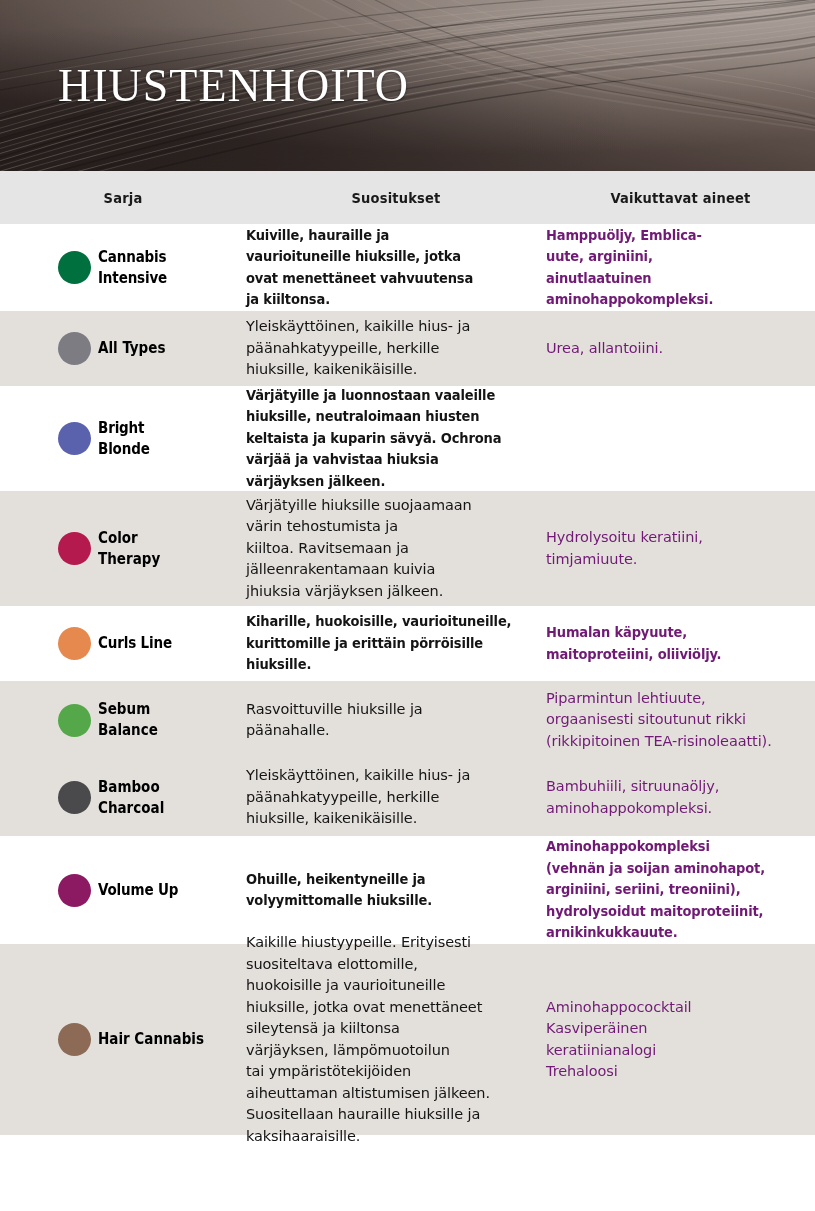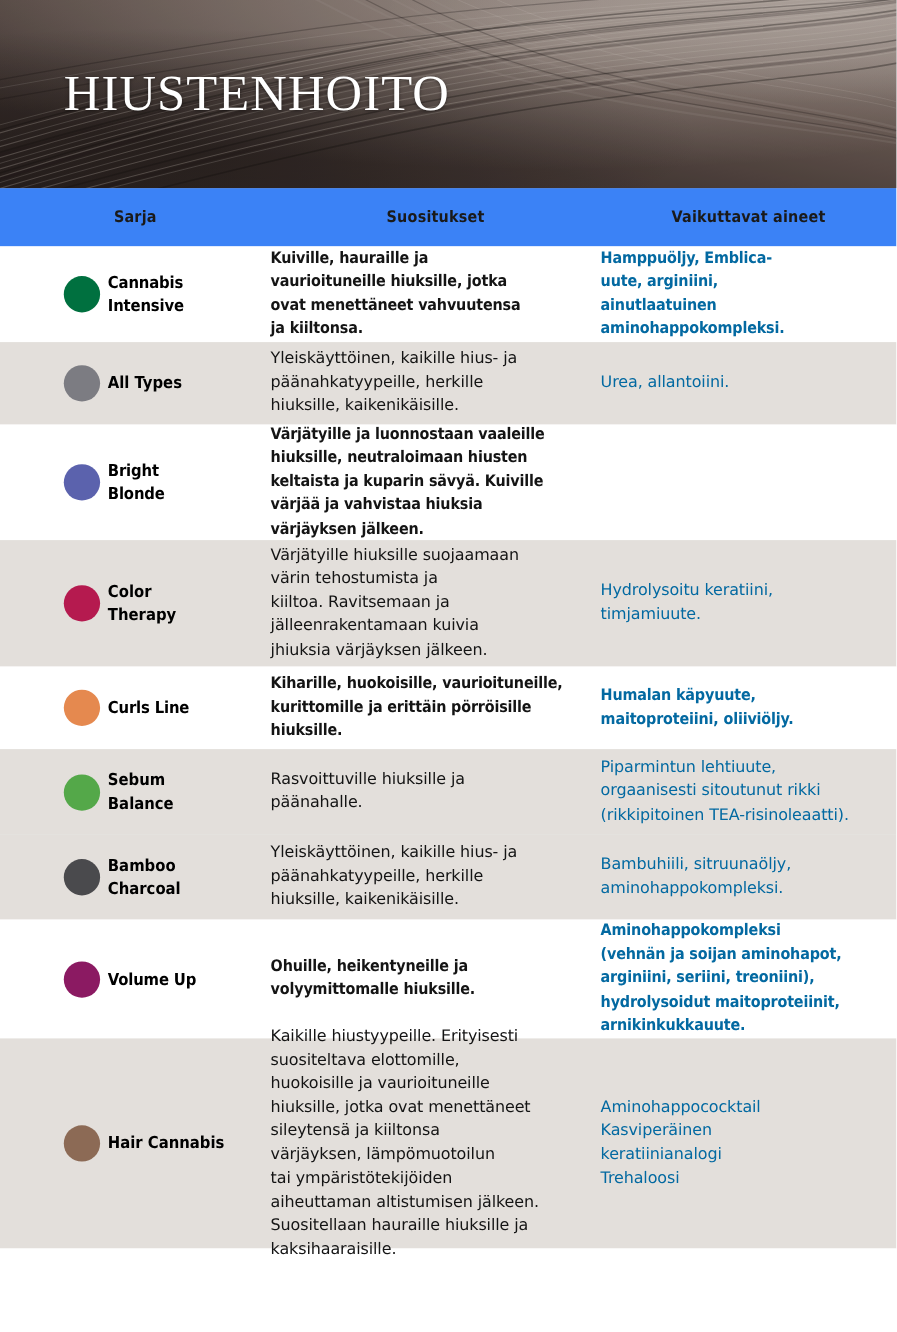--- a/index.html
+++ b/index.html
@@ -33,21 +33,21 @@
     text-transform:lowercase;
     font-weight:400;
     white-space:nowrap;
     text-shadow:0 1px 3px rgba(0,0,0,.45);
   }
   .banner-title::first-letter{font-size:1em;}
 
   
   .tbl{width:815px;}
   .thead{
-    background:#3b82f6;
+    background:#e5e5e5;
     height:53px;
     display:flex;
     align-items:center;
   }
   .th{
     font-family:"DejaVu Sans Condensed","Liberation Sans Narrow","Liberation Sans",sans-serif;
     font-weight:700;
     font-size:14.5px;
     color:#1a1a1a;
     text-align:center;
@@ -94,21 +94,21 @@
     line-height:21.5px;
     color:#141414;
     white-space:pre-line;
   }
   .cell-ing{
     width:269px;
     box-sizing:border-box;
     padding-right:26px;
     font-size:14.5px;
     line-height:21.5px;
-    color:#0369a1;
+    color:#701a75;
     white-space:pre-line;
   }
 
   
   .geo .series-name,.geo .cell-rec,.geo .cell-ing{
     font-family:"DejaVu Sans Condensed","Liberation Sans Narrow","Liberation Sans",sans-serif;
     font-weight:700;
     letter-spacing:-.15px;
   }
   .hum .series-name{
@@ -241,21 +241,21 @@
         <div class="cell-ing">Urea, allantoiini.</div>
       </div>
       <div class="row plain geo" style="height: 105px;">
         <div class="cell-series">
           <span class="dot" style="background: rgb(91, 98, 173);"></span>
           <span class="series-name">Bright
 Blonde</span>
         </div>
         <div class="cell-rec">Värjätyille ja luonnostaan vaaleille
 hiuksille, neutraloimaan hiusten
-keltaista ja kuparin sävyä. Kuiville
+keltaista ja kuparin sävyä. Ochrona
 värjää ja vahvistaa hiuksia
 värjäyksen jälkeen.</div>
       </div>
       <div class="row shade hum" style="height: 115px;">
         <div class="cell-series">
           <span class="dot" style="background: rgb(181, 26, 79);"></span>
           <span class="series-name">Color
 Therapy</span>
         </div>
         <div class="cell-rec">Värjätyille hiuksille suojaamaan

